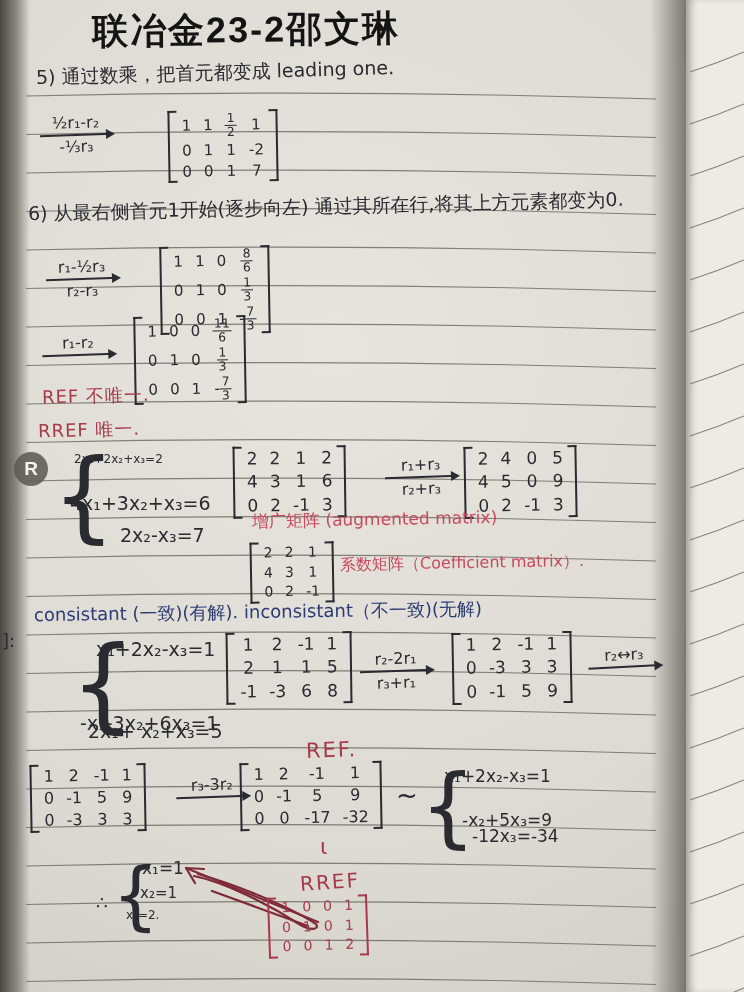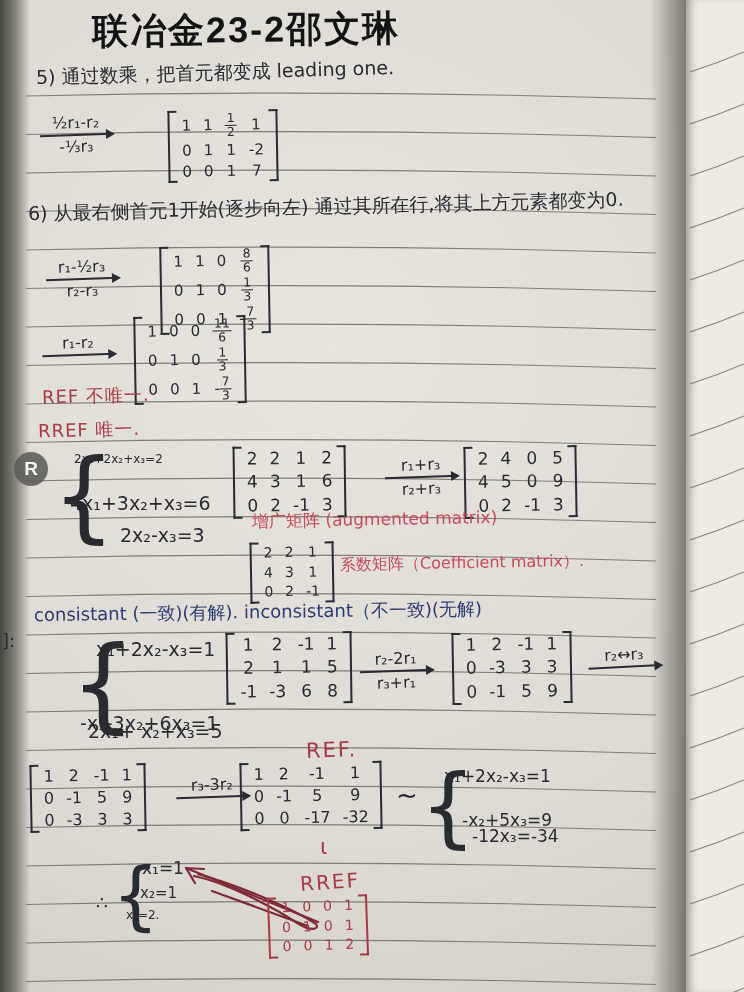--- a/index.html
+++ b/index.html
@@ -207,21 +207,21 @@
 <div class="abs red" style="left:42px;top:384px;font-size:18px;letter-spacing:1px;transform:rotate(-1.5deg);">REF 不唯一.</div>
 <div class="abs red" style="left:38px;top:418px;font-size:18px;letter-spacing:1px;transform:rotate(-1.5deg);">RREF 唯一.</div>
 
 <div class="abs ricon" style="left:14px;top:452px;">
   <span>R</span>
 </div>
 
 <span class="abs brace" style="left:52px;top:446px;font-size:100px;">{</span>
 <div class="abs hw" style="left:74px;top:452px;font-size:12px;">2x₁+2x₂+x₃=2</div>
 <div class="abs hw" style="left:70px;top:492px;font-size:19px;">4x₁+3x₂+x₃=6</div>
-<div class="abs hw" style="left:120px;top:524px;font-size:19px;">2x₂-x₃=3</div>
+<div class="abs hw" style="left:120px;top:524px;font-size:19px;">2x₂-x₃=7</div>
 
 <span class="abs mat hw" style="left:233px;top:446px;font-size:17px;transform:rotate(-.8deg);">
     <span class="bk bkl"></span>
     <span class="mgrid" style="grid-template-columns: repeat(4, auto);">
       <span class="mcell">2</span>
       <span class="mcell">2</span>
       <span class="mcell">1</span>
       <span class="mcell">2</span>
       <span class="mcell">4</span>
       <span class="mcell">3</span>

